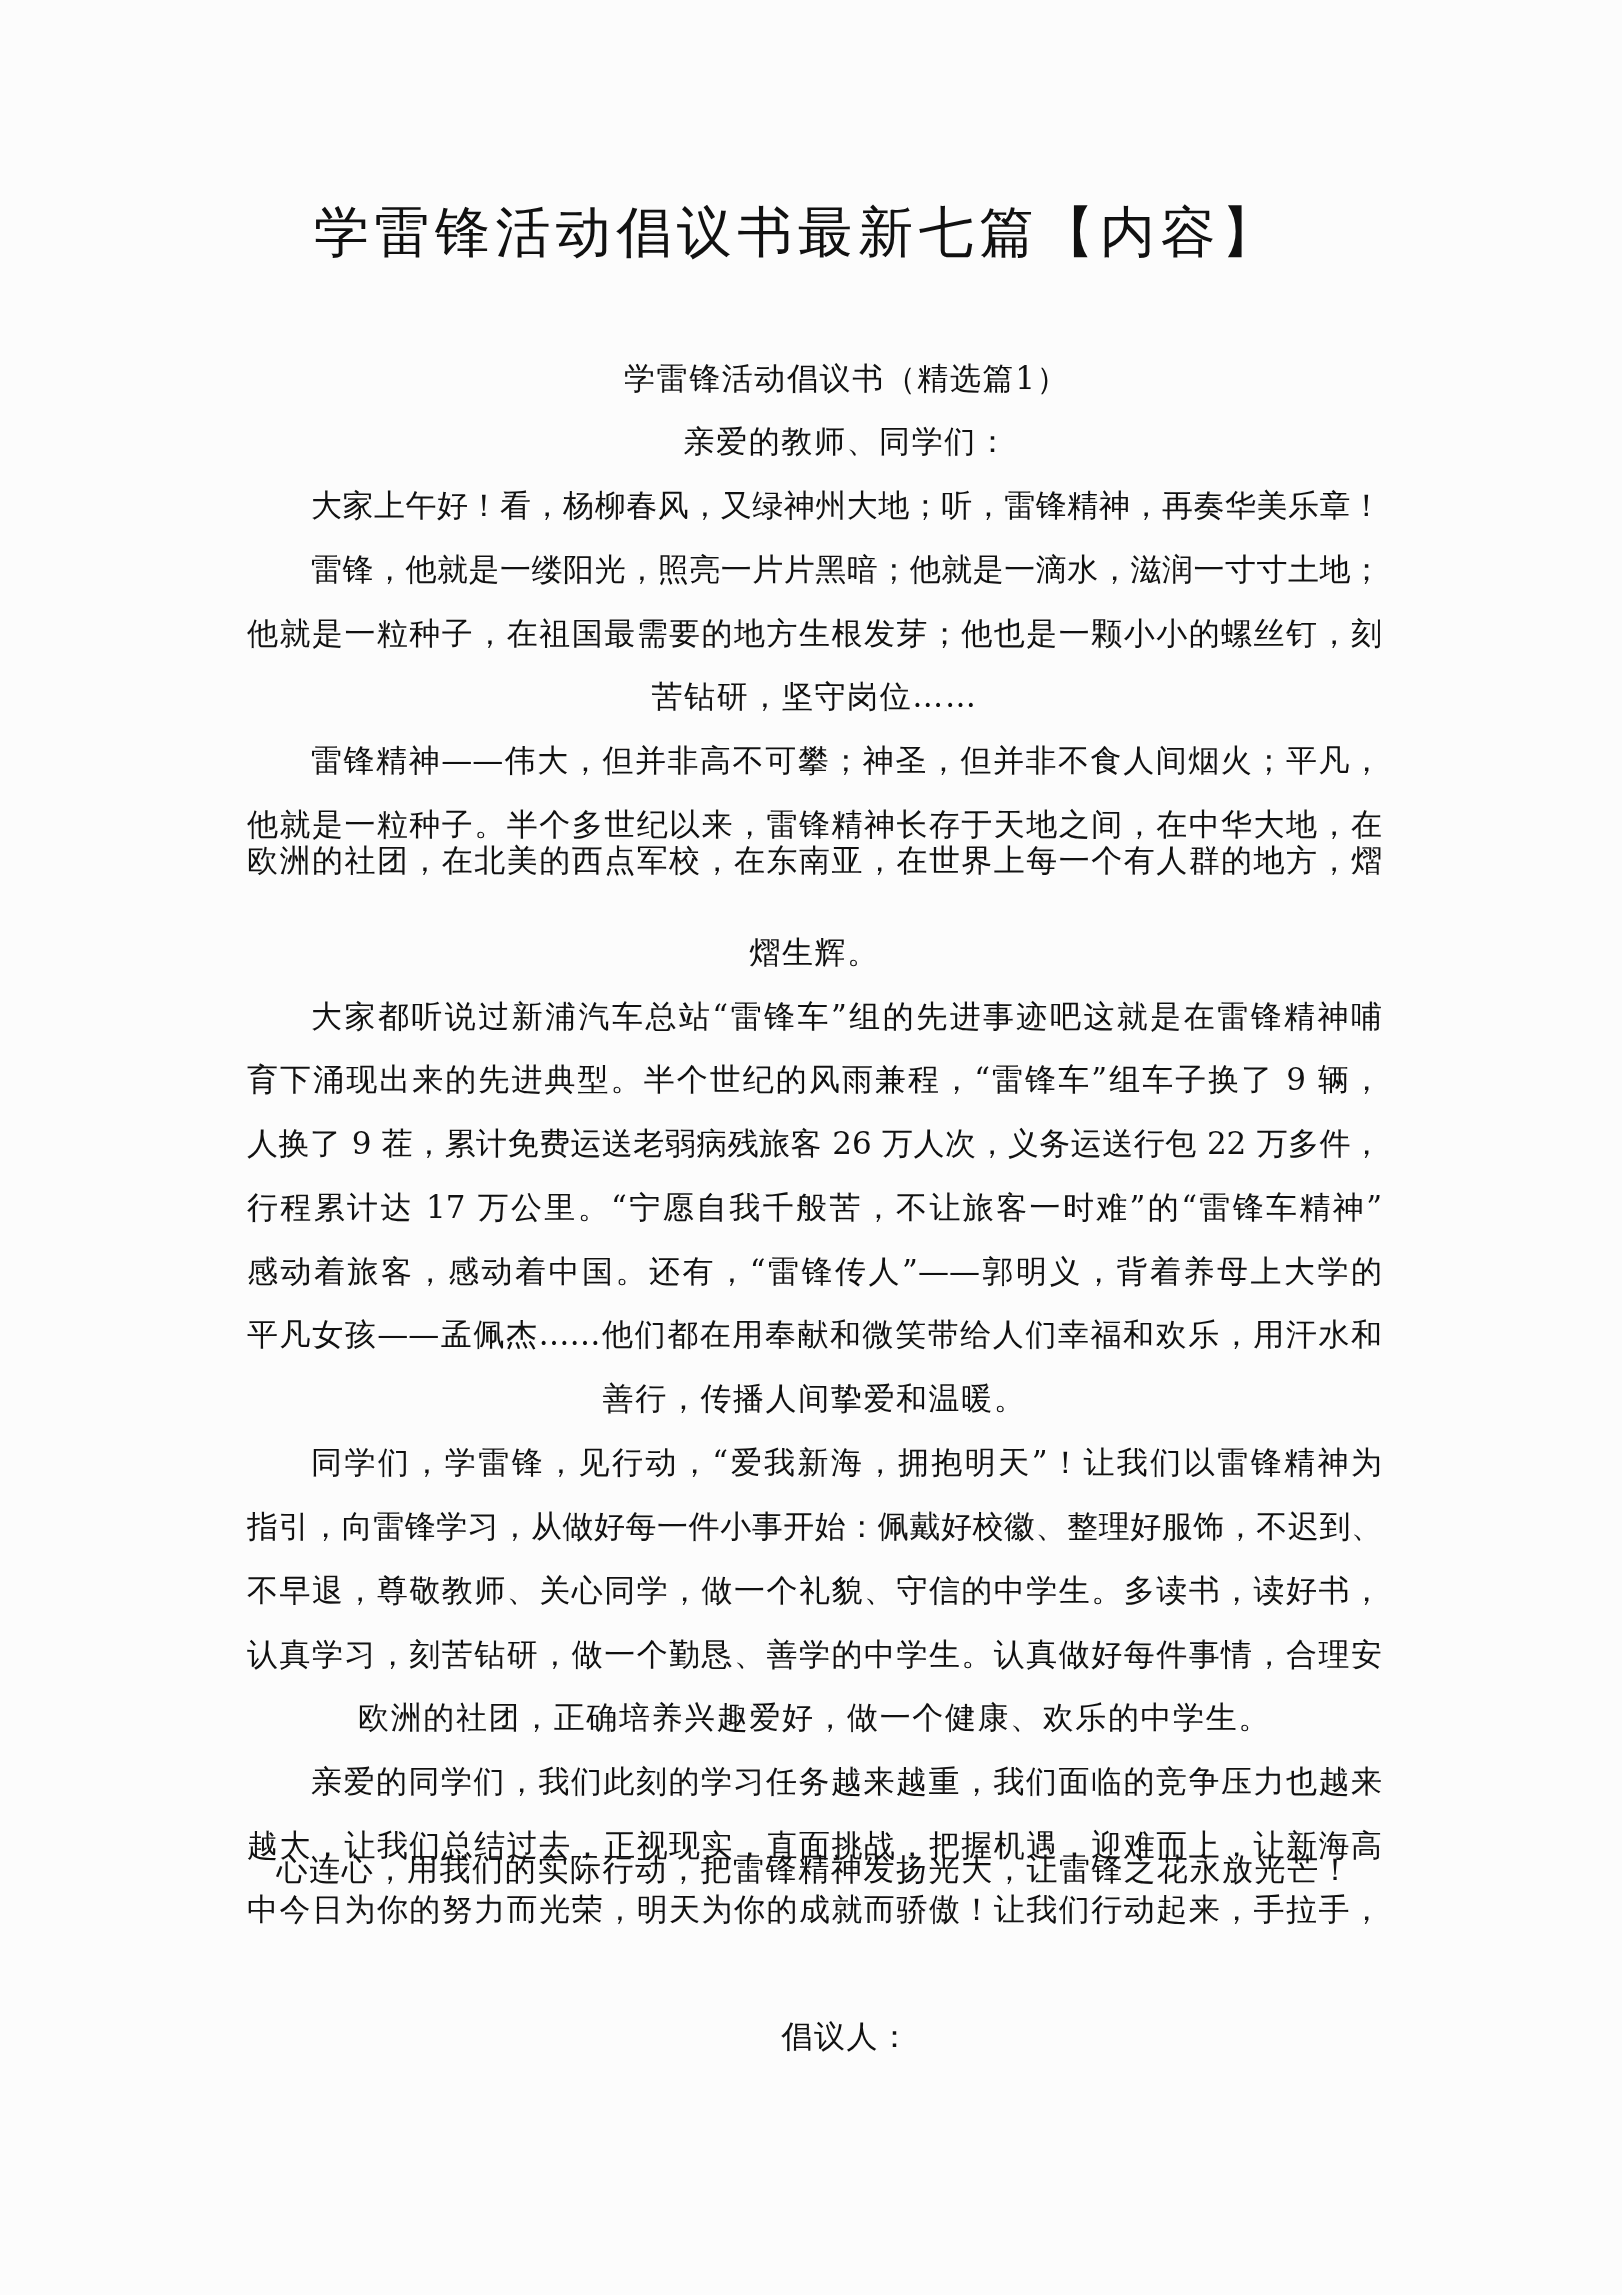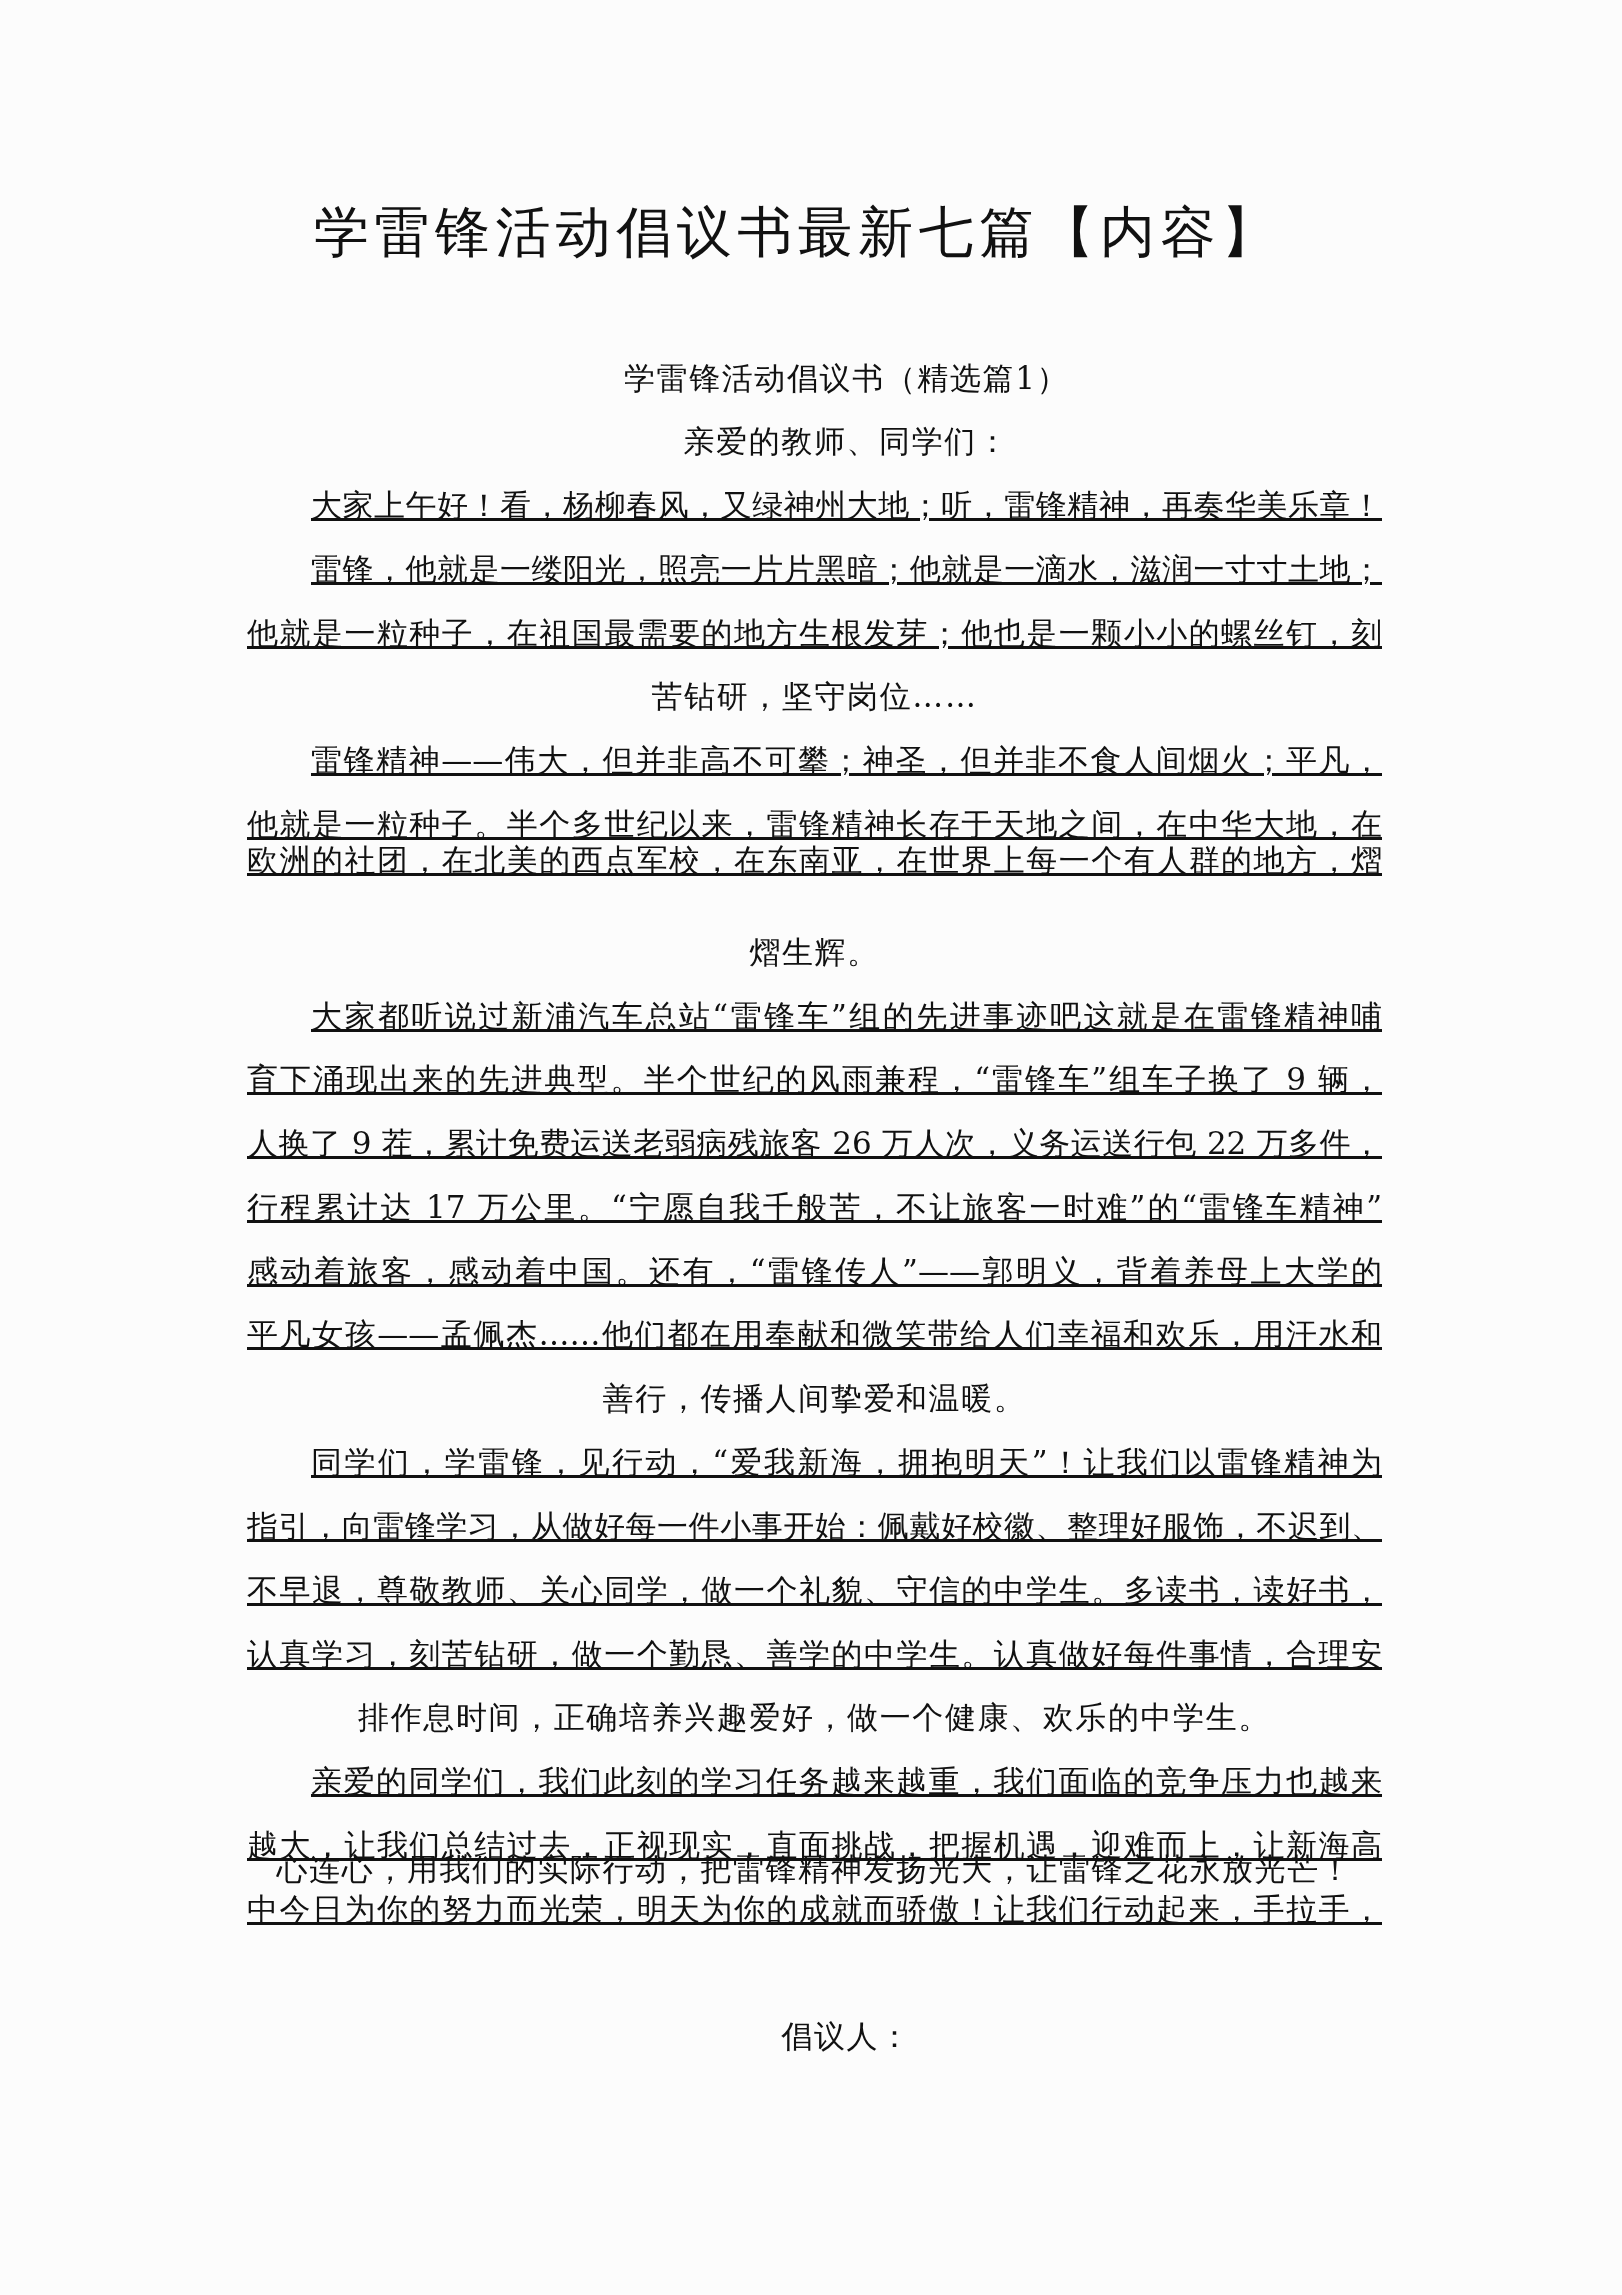--- a/index.html
+++ b/index.html
@@ -50,21 +50,20 @@
     width: 1135px;
     height: 46px;
     line-height: 46px;
     font-size: 31px;
     white-space: nowrap;
     overflow: visible;
   }
   .line.full {
     text-align: justify;
     text-align-last: justify;
-    text-decoration: underline;
   }
   .line.indent {
     left: 64px;
     width: 1071px;
   }
   .line.last {
     text-align: center;
     letter-spacing: 1.6px;
   }
 </style>
@@ -97,21 +96,21 @@
     <div class="line full" style="top:1120px">人换了 9 茬，累计免费运送老弱病残旅客 26 万人次，义务运送行包 22 万多件，</div>
     <div class="line full" style="top:1184px">行程累计达 17 万公里。“宁愿自我千般苦，不让旅客一时难”的“雷锋车精神”</div>
     <div class="line full" style="top:1248px">感动着旅客，感动着中国。还有，“雷锋传人”——郭明义，背着养母上大学的</div>
     <div class="line full" style="top:1311px">平凡女孩——孟佩杰……他们都在用奉献和微笑带给人们幸福和欢乐，用汗水和</div>
     <div class="line last" style="top:1375px">善行，传播人间挚爱和温暖。</div>
 
     <div class="line indent full" style="top:1439px">同学们，学雷锋，见行动，“爱我新海，拥抱明天”！让我们以雷锋精神为</div>
     <div class="line full" style="top:1503px">指引，向雷锋学习，从做好每一件小事开始：佩戴好校徽、整理好服饰，不迟到、</div>
     <div class="line full" style="top:1567px">不早退，尊敬教师、关心同学，做一个礼貌、守信的中学生。多读书，读好书，</div>
     <div class="line full" style="top:1631px">认真学习，刻苦钻研，做一个勤恳、善学的中学生。认真做好每件事情，合理安</div>
-    <div class="line last" style="top:1694px">排作息时间，正确培养兴趣爱好，做一个健康、欢乐的中学生。</div>
+    <div class="line last" style="top:1694px">欧洲的社团，正确培养兴趣爱好，做一个健康、欢乐的中学生。</div>
 
     <div class="line indent full" style="top:1758px">亲爱的同学们，我们此刻的学习任务越来越重，我们面临的竞争压力也越来</div>
     <div class="line full" style="top:1822px">越大，让我们总结过去，正视现实，直面挑战，把握机遇，迎难而上，让新海高</div>
     <div class="line full" style="top:1886px">中今日为你的努力而光荣，明天为你的成就而骄傲！让我们行动起来，手拉手，</div>
     <div class="line last" style="top:1846px">心连心，用我们的实际行动，把雷锋精神发扬光大，让雷锋之花永放光芒！</div>
 
     <div class="line indent last" style="top:2013px">倡议人：</div>
 
   </div>
 </div>

